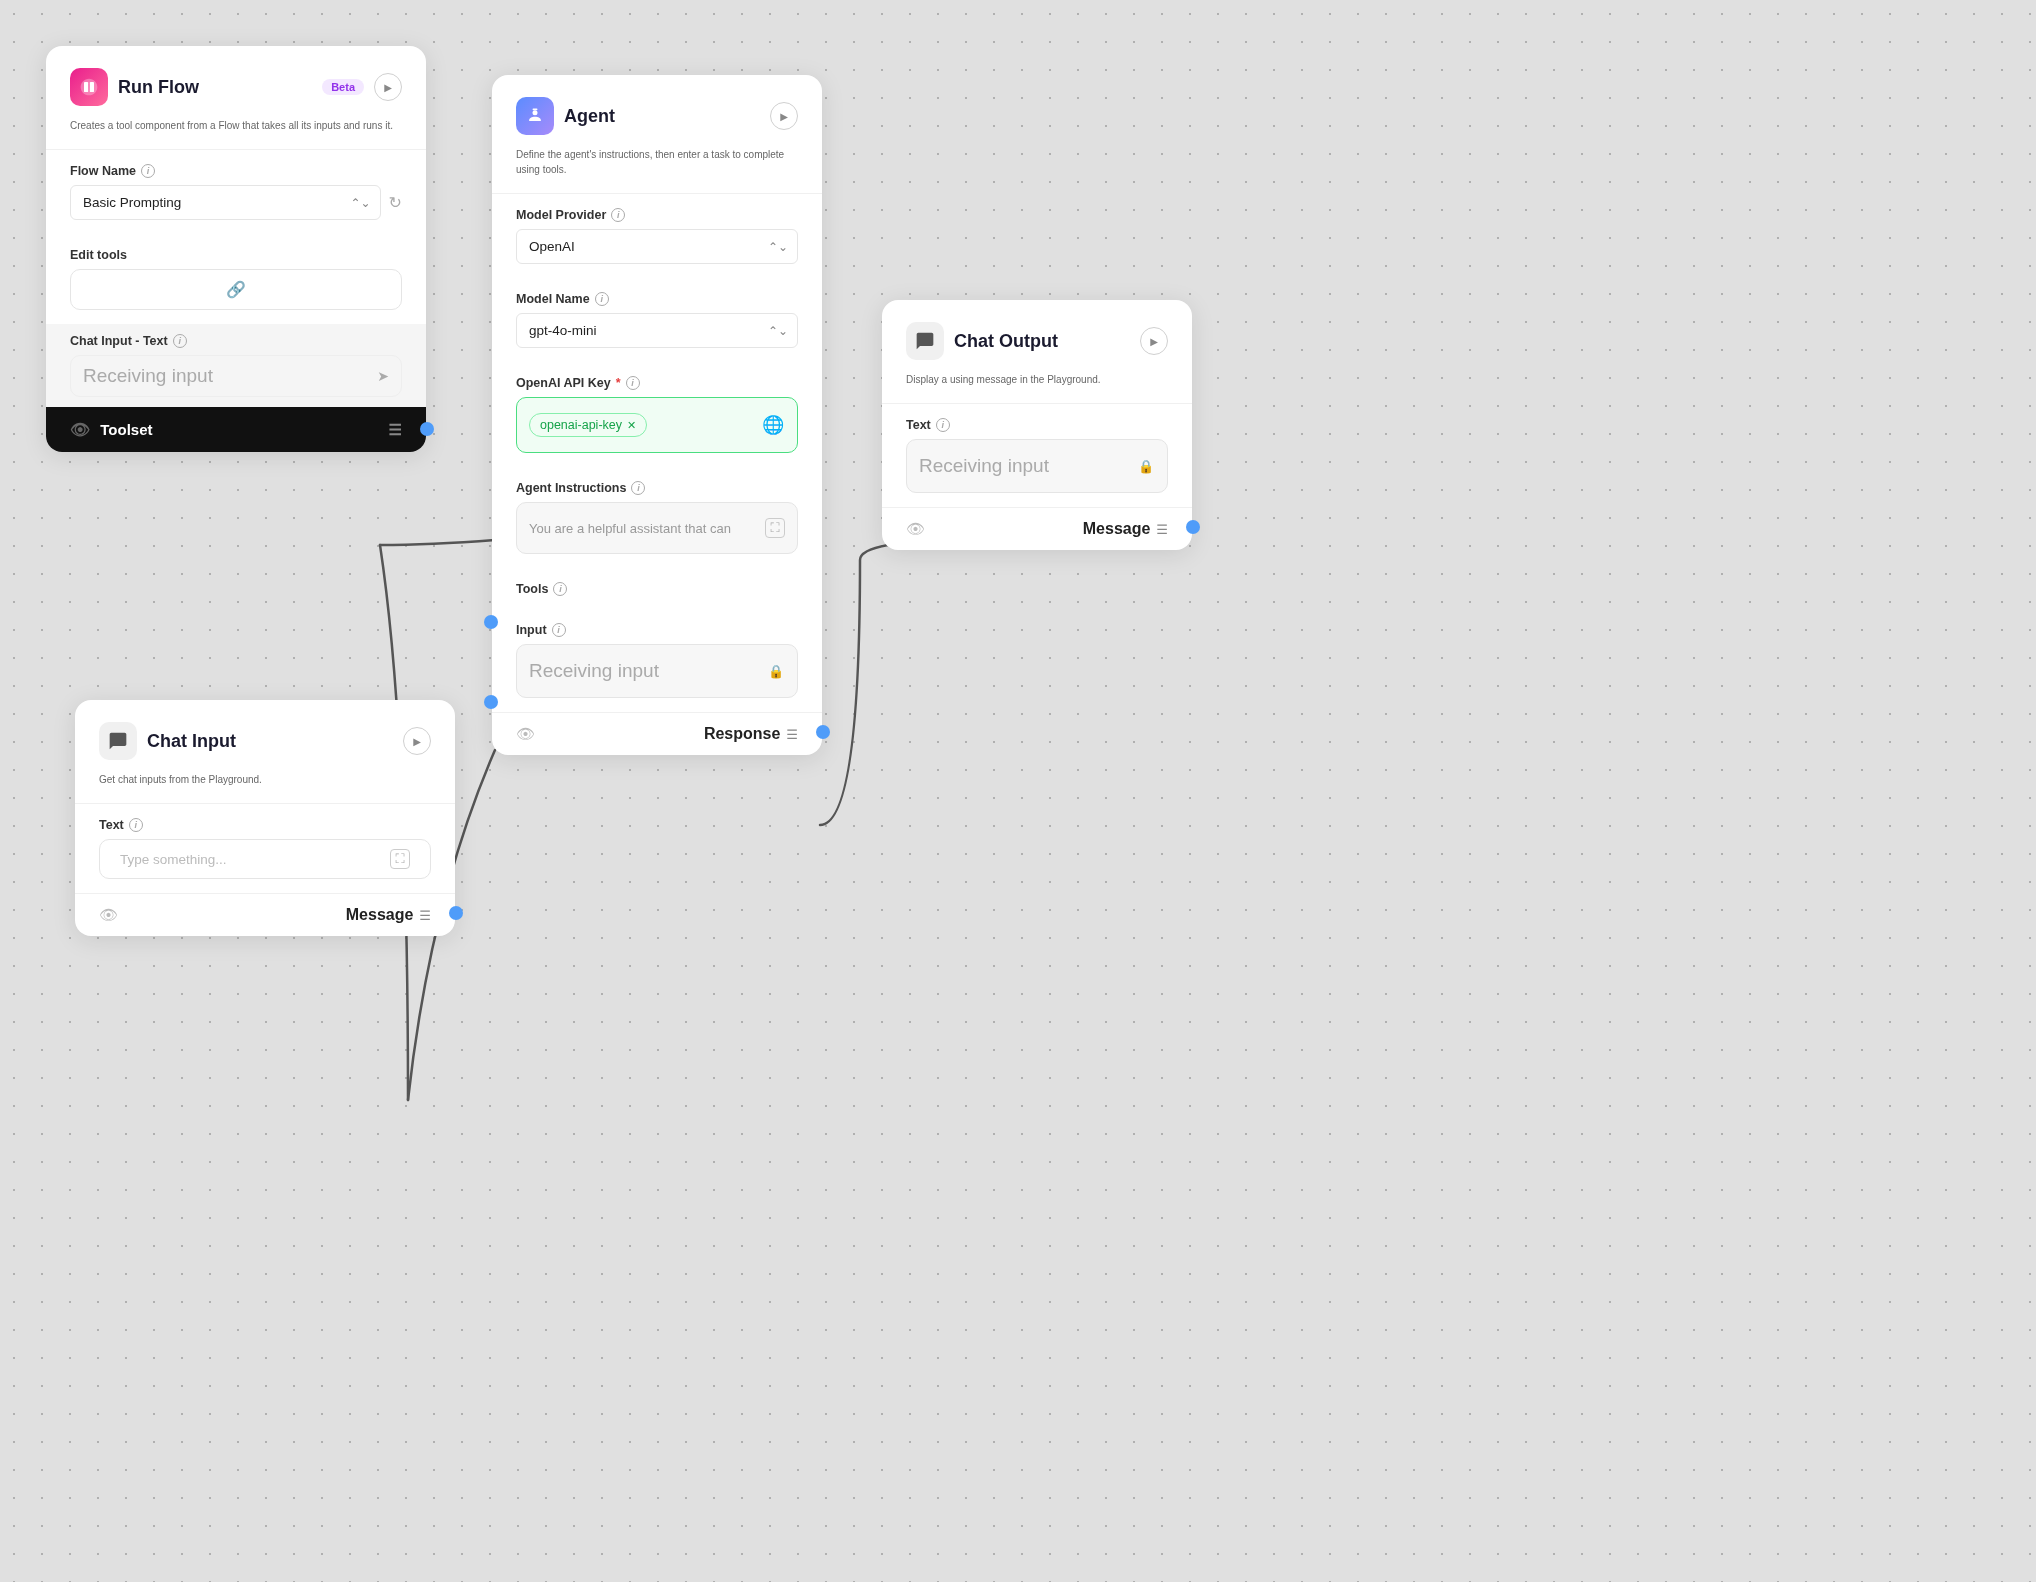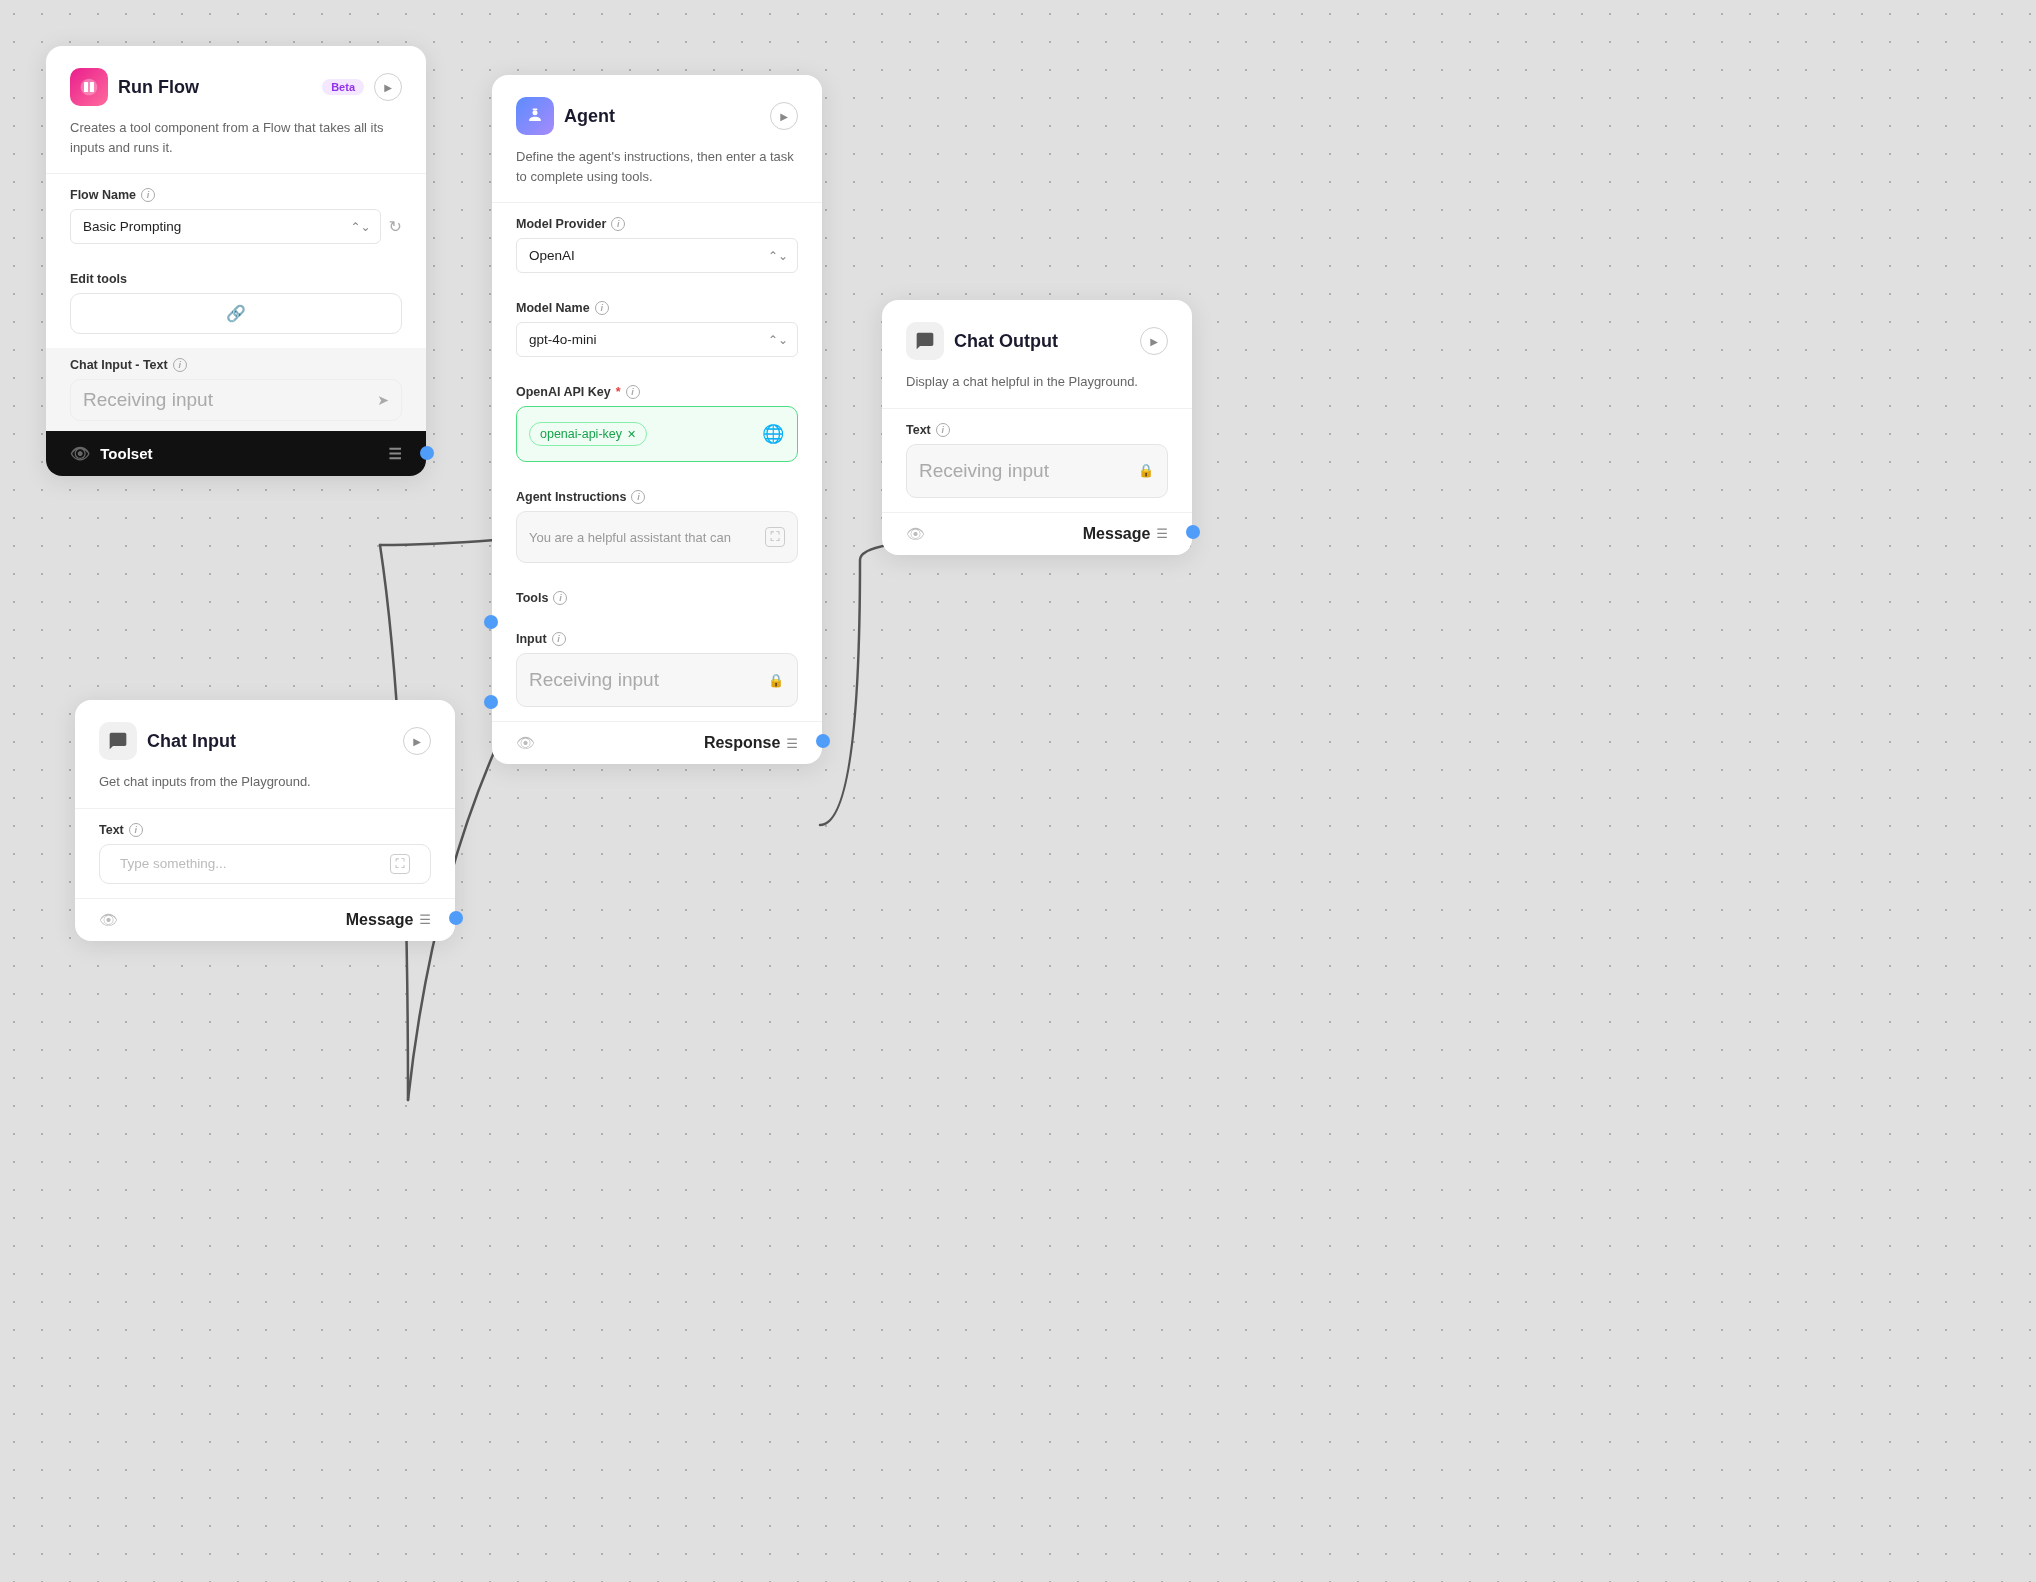--- a/index.html
+++ b/index.html
@@ -82,21 +82,21 @@
     .beta-badge {
       background: #f3e8ff;
       color: #9333ea;
       font-size: 11px;
       font-weight: 600;
       padding: 2px 9px;
       border-radius: 20px;
     }
 
     .card-desc {
-      font-size: 13px;
+      font-size: 10px;
       color: #666;
       line-height: 1.5;
       padding: 0 24px 16px 24px;
     }
 
     .card-divider {
       height: 1px;
       background: #f0f0f0;
       margin: 0;
     }
@@ -528,21 +528,21 @@
   <div class="card" style="left: 882px; top: 300px; width: 310px;">
     <div class="card-header">
       <div class="card-icon" style="background: #f0f0f0;">
         <svg width="20" height="20" viewBox="0 0 24 24" fill="#555">
           <path d="M20 2H4c-1.1 0-2 .9-2 2v18l4-4h14c1.1 0 2-.9 2-2V4c0-1.1-.9-2-2-2z"></path>
         </svg>
       </div>
       <span class="card-title">Chat Output</span>
       <div class="card-play-btn">▶</div>
     </div>
-    <p class="card-desc">Display a chat helpful in the Playground.</p>
+    <p class="card-desc">Display a using message in the Playground.</p>
     <div class="card-divider"></div>
 
     <div class="card-section">
       <div class="field-label">
         <span>Text</span>
         <span class="info-icon">i</span>
       </div>
       <div class="input-field">
         <span class="receiving-text">Receiving input</span>
         <span class="lock-icon">🔒</span>

